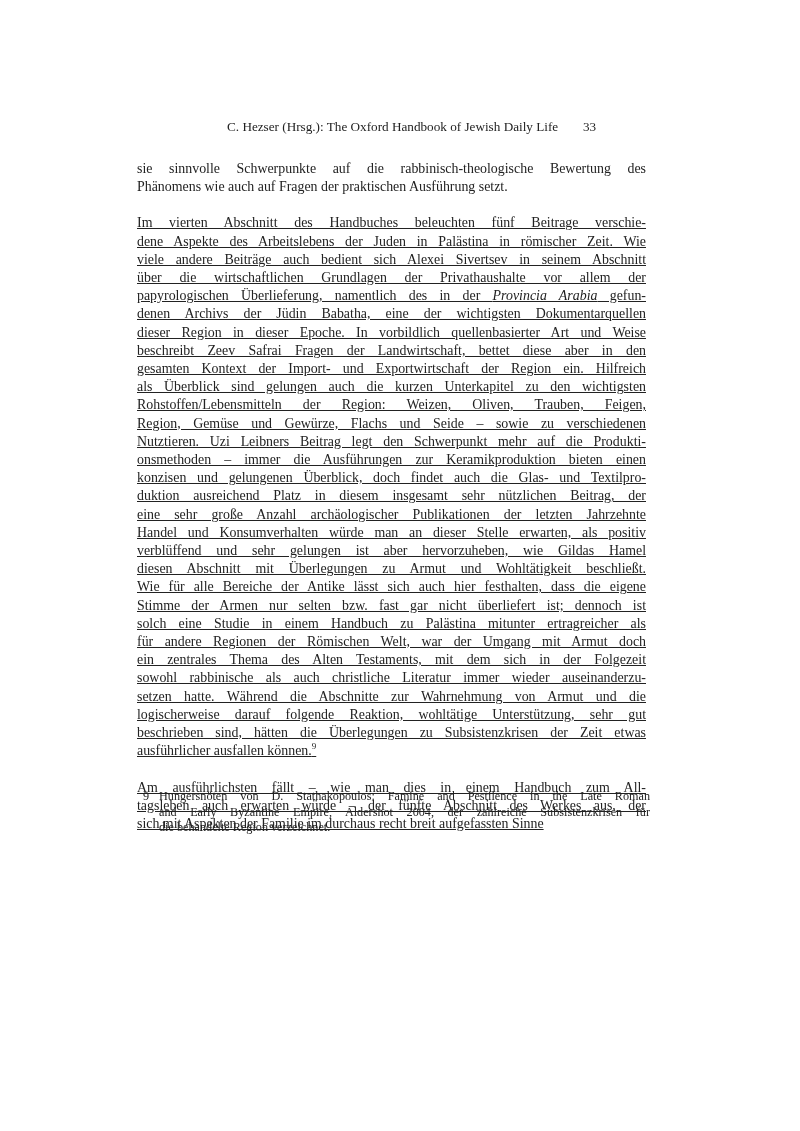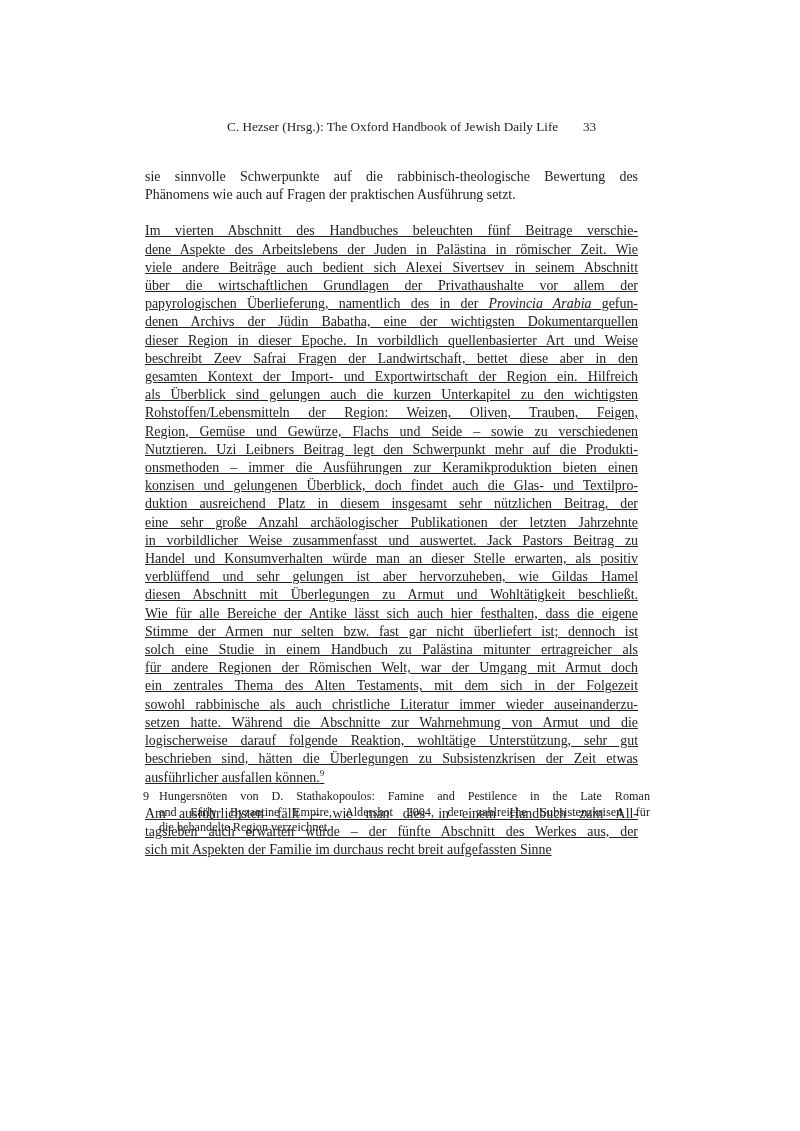--- a/index.html
+++ b/index.html
@@ -11,21 +11,21 @@
     .running-head {
       position: absolute; top: 118px; left: 133px; width: 517px; height: 18px;
       font-size: 13.2px; line-height: 18px;
     }
     .running-head .title { position: absolute; left: 66px; top: 0; white-space: nowrap; margin-left: 28px; }
     .running-head .pageno { position: absolute; left: 450px; top: 0; }
     .body {
       position: absolute; left: 133px; top: 156px; width: 517px;
       font-size: 13.9px; line-height: 18.2px; text-align: justify; hyphens: manual;
     }
-    .body p { margin: 12px; }
+    .body p { margin: 4px; }
     .body p + p { margin-top: 18px; text-decoration: underline; }
     .body .line { display: block; text-align: justify; text-align-last: justify; white-space: nowrap; }
     .body .line.last { text-align-last: left; }
     .body sup { font-size: 9px; line-height: 0; vertical-align: 6px; }
     em { font-style: italic; }
     .footnotes {
       position: absolute; left: 133px; top: 789px; width: 517px;
       font-size: 12.2px; line-height: 15.6px;
     }
     .fn { position: relative; padding-left: 26px; }
@@ -58,21 +58,20 @@
         <span class="line">beschreibt Zeev Safrai Fragen der Landwirtschaft, bettet diese aber in den</span>
         <span class="line">gesamten Kontext der Import- und Exportwirtschaft der Region ein. Hilfreich</span>
         <span class="line">als Überblick sind gelungen auch die kurzen Unterkapitel zu den wichtigsten</span>
         <span class="line">Rohstoffen/Lebensmitteln der Region: Weizen, Oliven, Trauben, Feigen,</span>
         <span class="line">Region, Gemüse und Gewürze, Flachs und Seide – sowie zu verschiedenen</span>
         <span class="line">Nutztieren. Uzi Leibners Beitrag legt den Schwerpunkt mehr auf die Produkti-</span>
         <span class="line">onsmethoden – immer die Ausführungen zur Keramikproduktion bieten einen</span>
         <span class="line">konzisen und gelungenen Überblick, doch findet auch die Glas- und Textilpro-</span>
         <span class="line">duktion ausreichend Platz in diesem insgesamt sehr nützlichen Beitrag, der</span>
         <span class="line">eine sehr große Anzahl archäologischer Publikationen der letzten Jahrzehnte</span>
-        <span class="line">in vorbildlicher Weise zusammenfasst und auswertet. Jack Pastors Beitrag zu</span>
         <span class="line">Handel und Konsumverhalten würde man an dieser Stelle erwarten, als positiv</span>
         <span class="line">verblüffend und sehr gelungen ist aber hervorzuheben, wie Gildas Hamel</span>
         <span class="line">diesen Abschnitt mit Überlegungen zu Armut und Wohltätigkeit beschließt.</span>
         <span class="line">Wie für alle Bereiche der Antike lässt sich auch hier festhalten, dass die eigene</span>
         <span class="line">Stimme der Armen nur selten bzw. fast gar nicht überliefert ist; dennoch ist</span>
         <span class="line">solch eine Studie in einem Handbuch zu Palästina mitunter ertragreicher als</span>
         <span class="line">für andere Regionen der Römischen Welt, war der Umgang mit Armut doch</span>
         <span class="line">ein zentrales Thema des Alten Testaments, mit dem sich in der Folgezeit</span>
         <span class="line">sowohl rabbinische als auch christliche Literatur immer wieder auseinanderzu-</span>
         <span class="line">setzen hatte. Während die Abschnitte zur Wahrnehmung von Armut und die</span>

